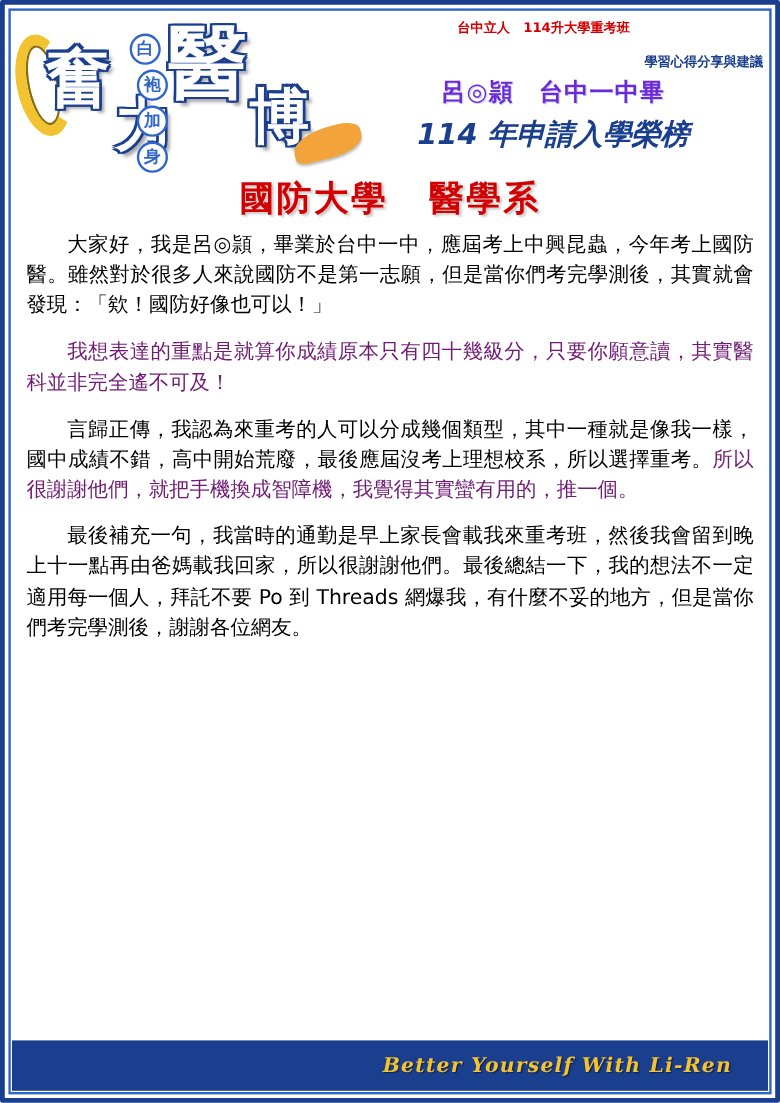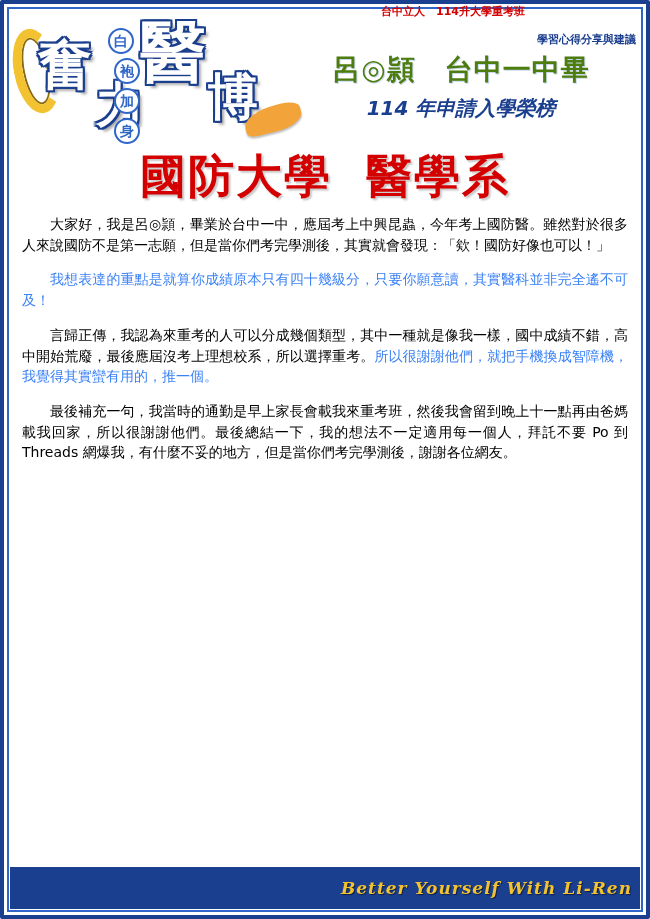--- a/index.html
+++ b/index.html
@@ -93,85 +93,85 @@
     text-align: center;
   }
   .logo-dot.d1 { left: 0px;  top: -26px; }
   .logo-dot.d2 { left: 6px;  top: 4px; }
   .logo-dot.d3 { left: 6px;  top: 34px; }
   .logo-dot.d4 { left: 6px;  top: 64px; }
 
   .header-right {
     position: absolute;
     right: 10px;
-    top: 0;
+    top: 12px;
     width: 350px;
     text-align: center;
   }
   .tagline {
     display: flex;
     justify-content: flex-end;
     gap: 12px;
     font-size: 11px;
     font-weight: bold;
     white-space: nowrap;
   }
   .tagline .red { color: #d40000; }
   .tagline .blue { color: #1b3f8f; margin-top: 28px; }
   .name-line {
     margin-top: 4px;
-    font-size: 28px;
-    font-weight: bold;
-    color: #4d7c0f;
+    font-size: 20px;
+    font-weight: bold;
+    color: #6d28d9;
     letter-spacing: 1px;
     text-shadow: 1px 1px 0 #c9d8f2;
     white-space: nowrap;
   }
   .sub-line {
     margin-top: 6px;
-    font-size: 20px;
+    font-size: 24px;
     font-weight: bold;
     color: #1b3f8f;
     font-style: italic;
     white-space: nowrap;
   }
 
   
   .title {
     margin: 2px 0 6px 0;
     text-align: center;
-    font-size: 46px;
+    font-size: 29px;
     font-weight: bold;
     color: #d40000;
     letter-spacing: 2px;
     text-shadow: 2px 2px 2px rgba(0,0,0,.22);
   }
   .title .gap { display: inline-block; width: 34px; }
 
   
   .body {
     padding: 0 18px;
-    font-size: 14px;
+    font-size: 17px;
     line-height: 1.48;
     color: #000000;
     text-align: justify;
   }
   .para { margin: 0 0 14px 0; text-indent: 2em; }
-  .red { color: #3b82f6; }
+  .red { color: #701a75; }
 
   
   .footer {
     position: absolute;
     left: 6px; right: 6px; bottom: 6px;
     height: 42px;
     background: #1b3f8f;
     display: flex;
     align-items: center;
     justify-content: flex-end;
-    padding-right: 8px;
+    padding-right: 30px;
   }
   .footer-text {
     color: #f2c230;
     font-family: "DejaVu Serif", "Liberation Serif", serif;
     font-style: italic;
     font-weight: bold;
     font-size: 17px;
     letter-spacing: 1px;
     text-shadow: 1px 1px 1px rgba(0,0,0,.5);
   }

